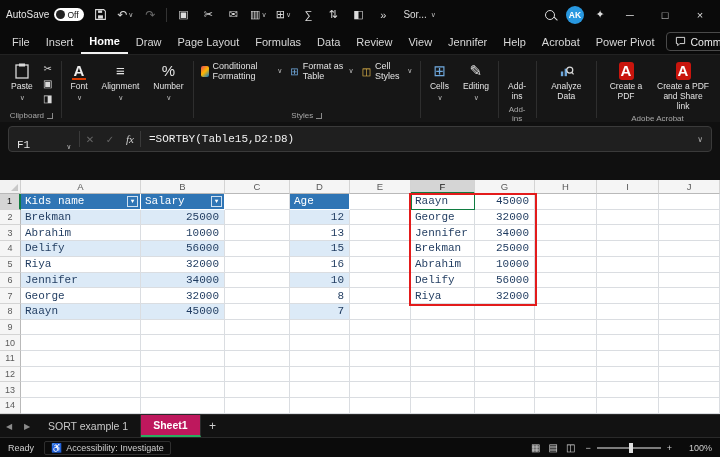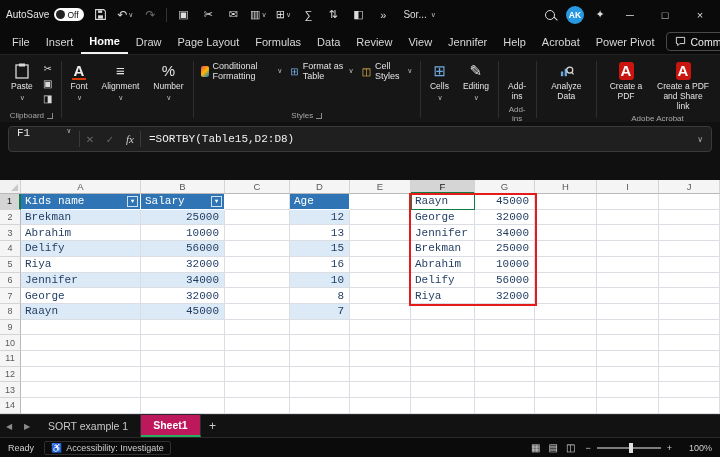--- a/index.html
+++ b/index.html
@@ -60,21 +60,21 @@
   .addins-icon span { background:#d13438; }
   .addins-icon span:nth-child(4) { background:#fff; }
   .pdficon { width:15px; height:15px; background:#c9150d; border-radius:3px; color:#fff; font-size:9px;
     font-weight:bold; display:flex; align-items:center; justify-content:center; }
   .two-line { width:52px; }
 
   
   .formula-area { height:58px; background:#101010; padding:4px 8px; }
   .fbar { height:26px; background:#1f1f1f; border:1px solid #3a3a3a; border-radius:4px;
     display:flex; align-items:center; color:#e8e8e8; }
-  .namebox { width:70px; display:flex; align-items:flex-start; justify-content:space-between;
+  .namebox { width:70px; display:flex; align-items:flex-end; justify-content:space-between;
     padding:0 8px; font-family:"Liberation Mono", monospace; font-size:11px; height:100%; }
   .fdiv { width:1px; height:16px; background:#3a3a3a; }
   .fbtn { width:20px; text-align:center; font-size:10px; color:#b9b9b9; }
   .fx { font-style:italic; font-family:"Liberation Serif", serif; font-size:11px; color:#cfcfcf; }
   .ftext { flex:1; font-family:"Liberation Mono", monospace; font-size:11px; padding-left:8px; color:#f0f0f0; }
   .fchev { padding:0 8px; font-size:8px; color:#aaa; }
 
   
   .grid-wrap { height:234px; background:#fff; position:relative; overflow:hidden;
     font-family:"Liberation Mono", monospace; }

